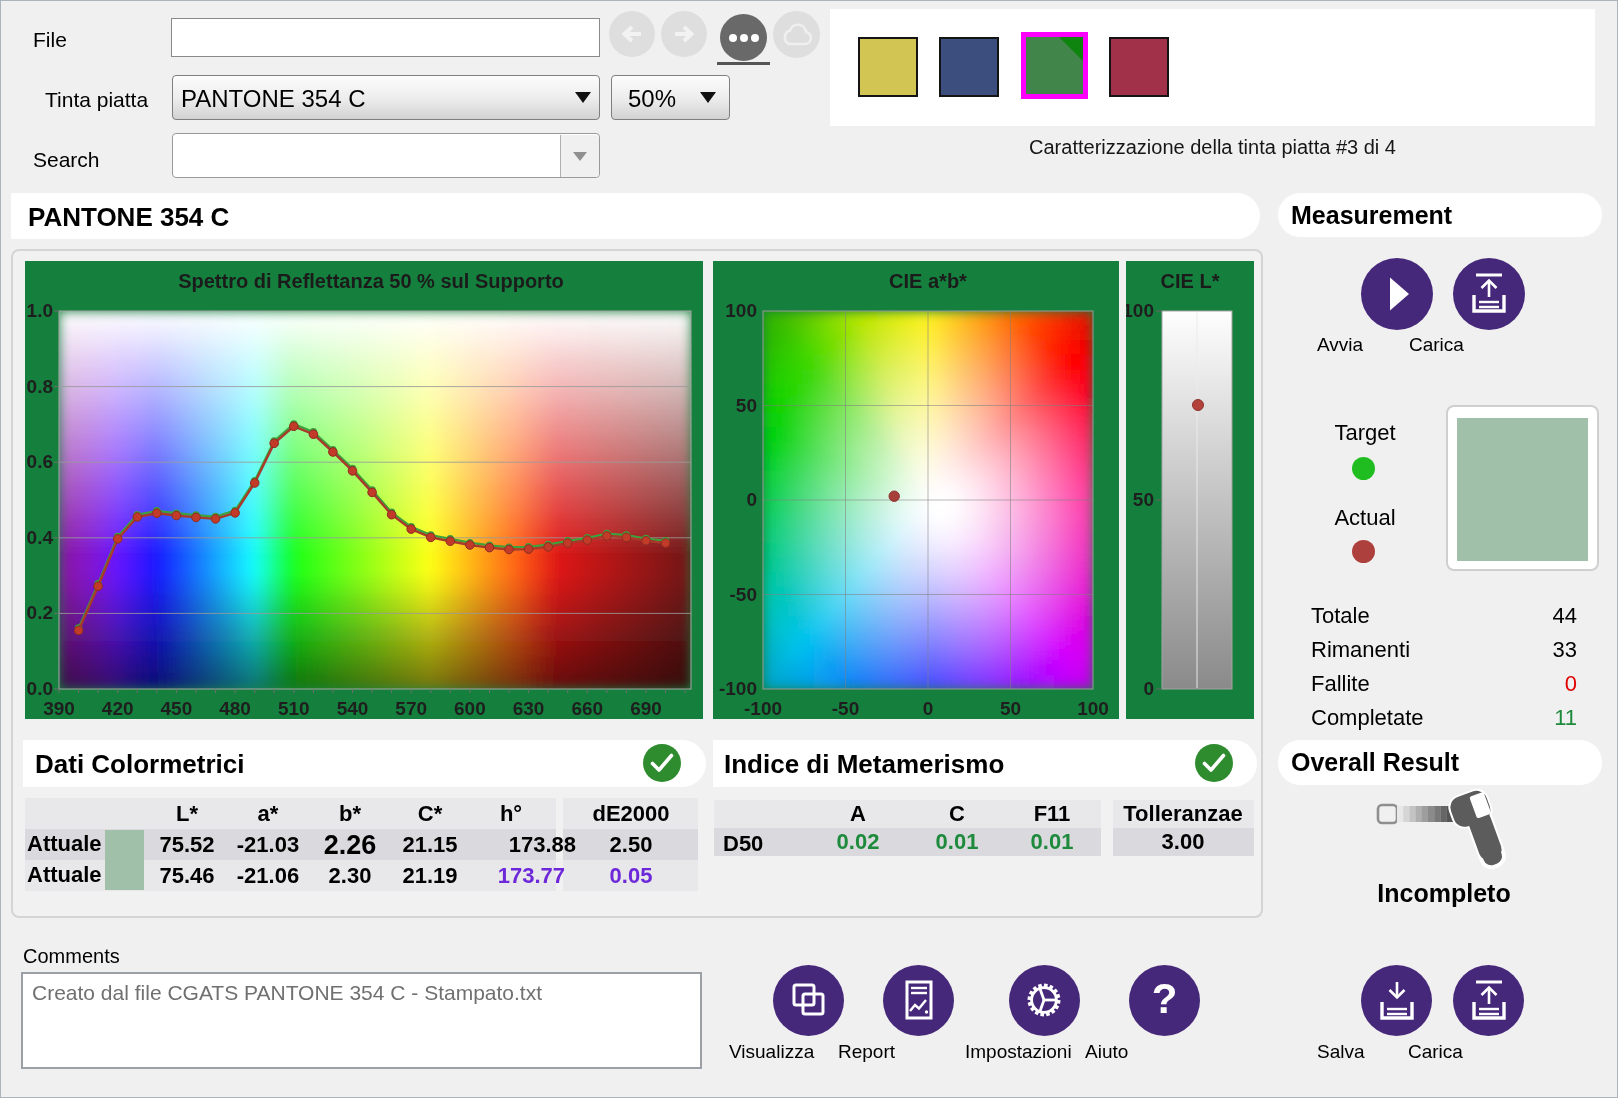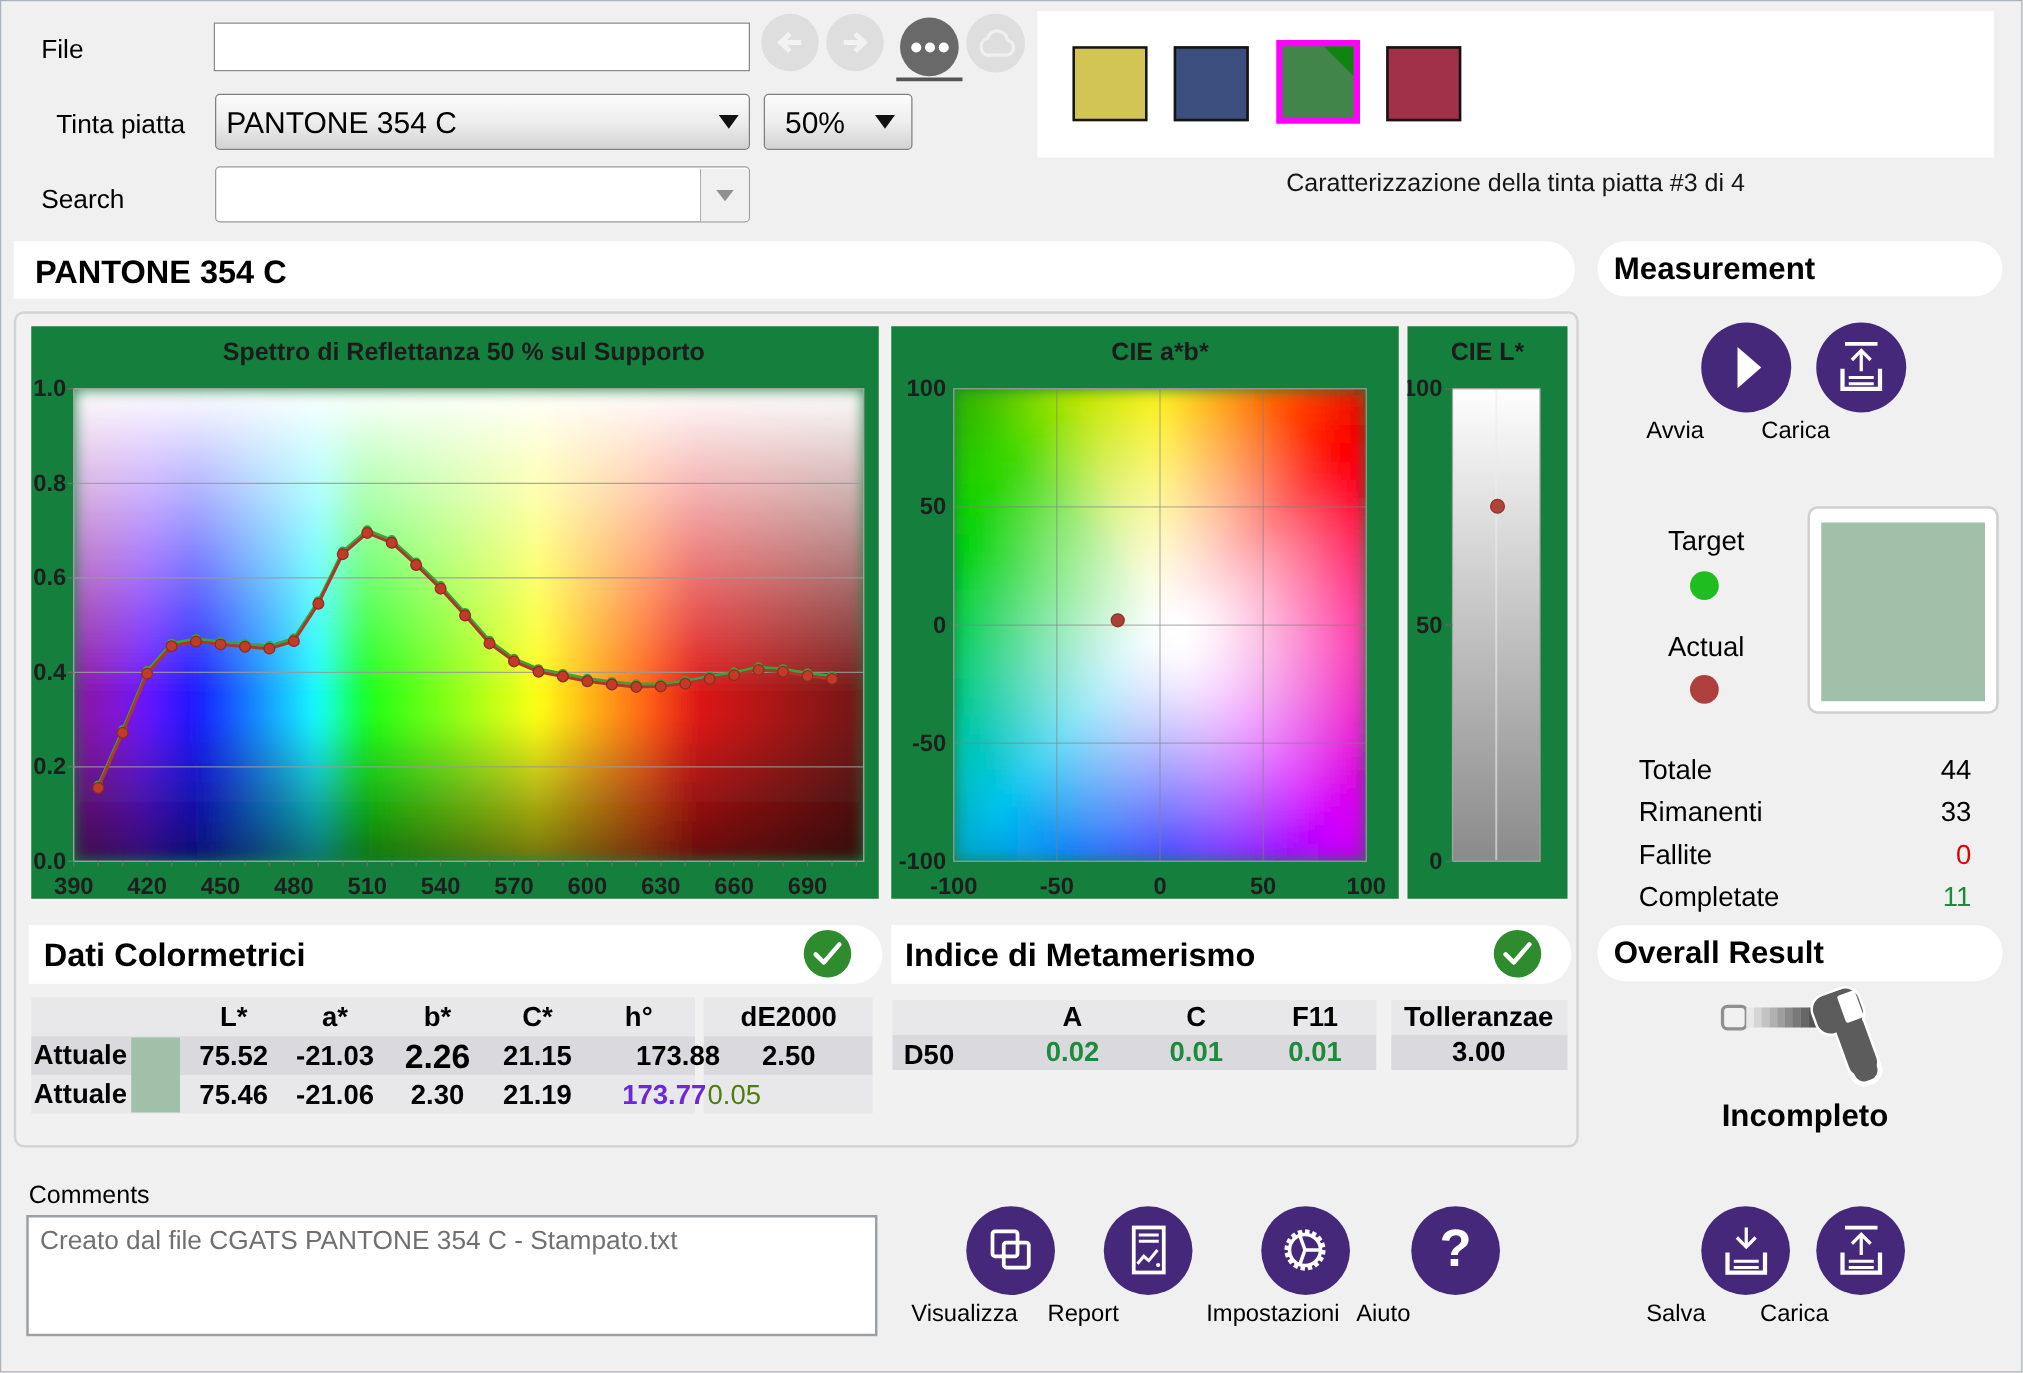--- a/index.html
+++ b/index.html
@@ -2506,21 +2506,21 @@
 <div class="ab" style="left:202px;top:830px;width:130px;text-align:center;font-size:22px;color:#000;font-weight:600;line-height:28px">-21.03</div>
 <div class="ab" style="left:284px;top:830px;width:130px;text-align:center;font-size:27px;color:#000;font-weight:600;line-height:28px">2.26</div>
 <div class="ab" style="left:364px;top:830px;width:130px;text-align:center;font-size:22px;color:#000;font-weight:600;line-height:28px">21.15</div>
 <div class="ab" style="left:445px;top:830px;width:130px;text-align:right;font-size:22px;color:#000;font-weight:600;line-height:28px">173.88</div>
 <div class="ab" style="left:565px;top:830px;width:130px;text-align:center;font-size:22px;color:#000;font-weight:600;line-height:28px">2.50</div>
 <div class="ab" style="left:121px;top:861px;width:130px;text-align:center;font-size:22px;color:#000;font-weight:600;line-height:28px">75.46</div>
 <div class="ab" style="left:202px;top:861px;width:130px;text-align:center;font-size:22px;color:#000;font-weight:600;line-height:28px">-21.06</div>
 <div class="ab" style="left:284px;top:861px;width:130px;text-align:center;font-size:22px;color:#000;font-weight:600;line-height:28px">2.30</div>
 <div class="ab" style="left:364px;top:861px;width:130px;text-align:center;font-size:22px;color:#000;font-weight:600;line-height:28px">21.19</div>
 <div class="ab" style="left:434px;top:861px;width:130px;text-align:right;font-size:22px;color:#6d28d9;font-weight:600;line-height:28px">173.77</div>
-<div class="ab" style="left:565px;top:861px;width:130px;text-align:left;font-size:22px;color:#4d7c0f;font-weight:400;line-height:28px">0.05</div>
+<div class="ab" style="left:565px;top:861px;width:130px;text-align:center;font-size:22px;color:#6d28d9;font-weight:700;line-height:28px">0.05</div>
 <div class="ab" style="left:713px;top:799px;width:387px;height:28px;background:#e8e8ea"></div>
 <div class="ab" style="left:713px;top:827px;width:387px;height:28px;background:#dadade"></div>
 <div class="ab" style="left:1112px;top:799px;width:141px;height:28px;background:#e8e8ea"></div>
 <div class="ab" style="left:1112px;top:827px;width:141px;height:28px;background:#dadade"></div>
 <div class="ab" style="left:792px;top:799px;width:130px;text-align:center;font-size:22px;color:#000;font-weight:bold;line-height:28px">A</div>
 <div class="ab" style="left:891px;top:799px;width:130px;text-align:center;font-size:22px;color:#000;font-weight:bold;line-height:28px">C</div>
 <div class="ab" style="left:986px;top:799px;width:130px;text-align:center;font-size:22px;color:#000;font-weight:bold;line-height:28px">F11</div>
 <div class="ab" style="left:1117px;top:799px;width:130px;text-align:center;font-size:22px;color:#000;font-weight:bold;line-height:28px">Tolleranzae</div>
 <div class="ab" style="left:722px;top:830px;font-size:22px;font-weight:bold">D50</div>
 <div class="ab" style="left:792px;top:827px;width:130px;text-align:center;font-size:22px;color:#1d8a3c;font-weight:600;line-height:28px">0.02</div>

